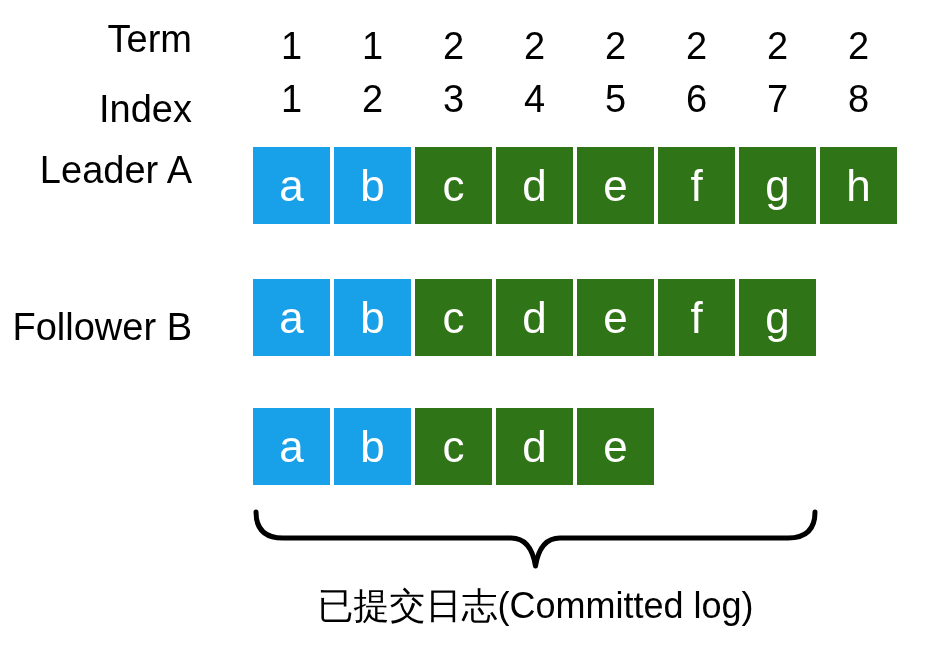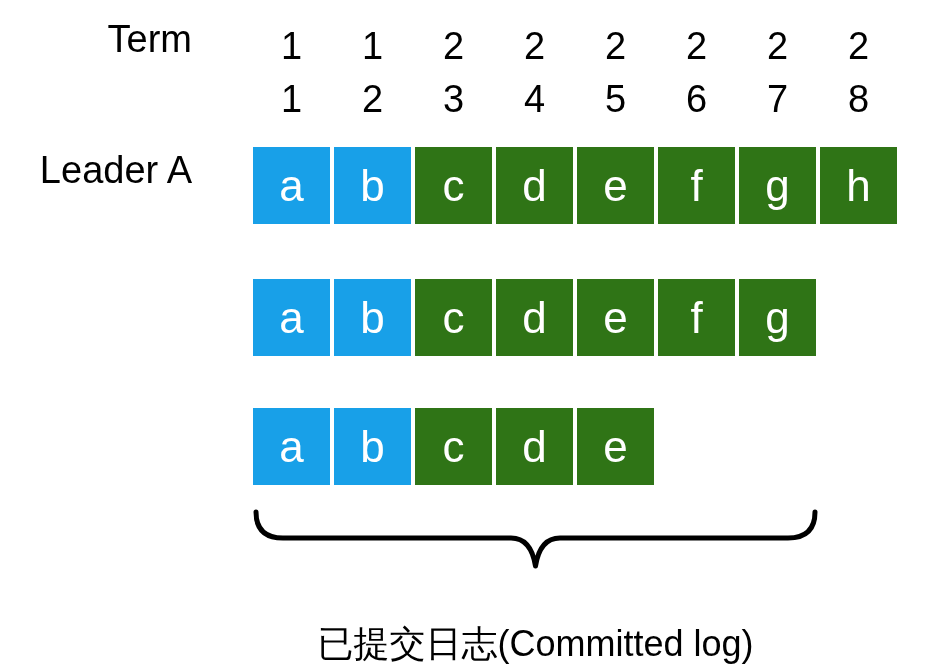--- a/index.html
+++ b/index.html
@@ -38,33 +38,34 @@
   .cellrow-1{top:279px;}
   .cellrow-2{top:408px;}
   .cell{
     width:77px;height:77px;
     display:flex;align-items:center;justify-content:center;
     color:#ffffff;
     font-size:44px;line-height:44px;
   }
   .brace{position:absolute;left:253px;top:508px;}
   .caption{
-    position:absolute;left:253px;top:622px;width:565px;
+    position:absolute;left:253px;top:584px;width:565px;
     text-align:center;
     font-size:36px;line-height:44px;
     white-space:nowrap;
   }
 </style>
 </head>
 <body>
 
 <div class="canvas">
 
   <div class="label label-term">Term</div>
 
+  <div class="label label-index">Index</div>
 
   <div class="numrow numrow-term" id="term-numbers">
       <div class="numcell">1</div>
       <div class="numcell">1</div>
       <div class="numcell">2</div>
       <div class="numcell">2</div>
       <div class="numcell">2</div>
       <div class="numcell">2</div>
       <div class="numcell">2</div>
       <div class="numcell">2</div>
@@ -86,20 +87,21 @@
       <div class="cell" style="background: rgb(24, 160, 232); color: rgb(255, 255, 255);">a</div>
       <div class="cell" style="background: rgb(24, 160, 232); color: rgb(255, 255, 255);">b</div>
       <div class="cell" style="background: rgb(47, 116, 22); color: rgb(255, 255, 255);">c</div>
       <div class="cell" style="background: rgb(47, 116, 22); color: rgb(255, 255, 255);">d</div>
       <div class="cell" style="background: rgb(47, 116, 22); color: rgb(255, 255, 255);">e</div>
       <div class="cell" style="background: rgb(47, 116, 22); color: rgb(255, 255, 255);">f</div>
       <div class="cell" style="background: rgb(47, 116, 22); color: rgb(255, 255, 255);">g</div>
       <div class="cell" style="background: rgb(47, 116, 22); color: rgb(255, 255, 255);">h</div>
     </div>
 
+  <div class="label label-node1">Follower B</div>
   <div class="cellrow cellrow-1" id="row-1">
       <div class="cell" style="background: rgb(24, 160, 232); color: rgb(255, 255, 255);">a</div>
       <div class="cell" style="background: rgb(24, 160, 232); color: rgb(255, 255, 255);">b</div>
       <div class="cell" style="background: rgb(47, 116, 22); color: rgb(255, 255, 255);">c</div>
       <div class="cell" style="background: rgb(47, 116, 22); color: rgb(255, 255, 255);">d</div>
       <div class="cell" style="background: rgb(47, 116, 22); color: rgb(255, 255, 255);">e</div>
       <div class="cell" style="background: rgb(47, 116, 22); color: rgb(255, 255, 255);">f</div>
       <div class="cell" style="background: rgb(47, 116, 22); color: rgb(255, 255, 255);">g</div>
     </div>
 

